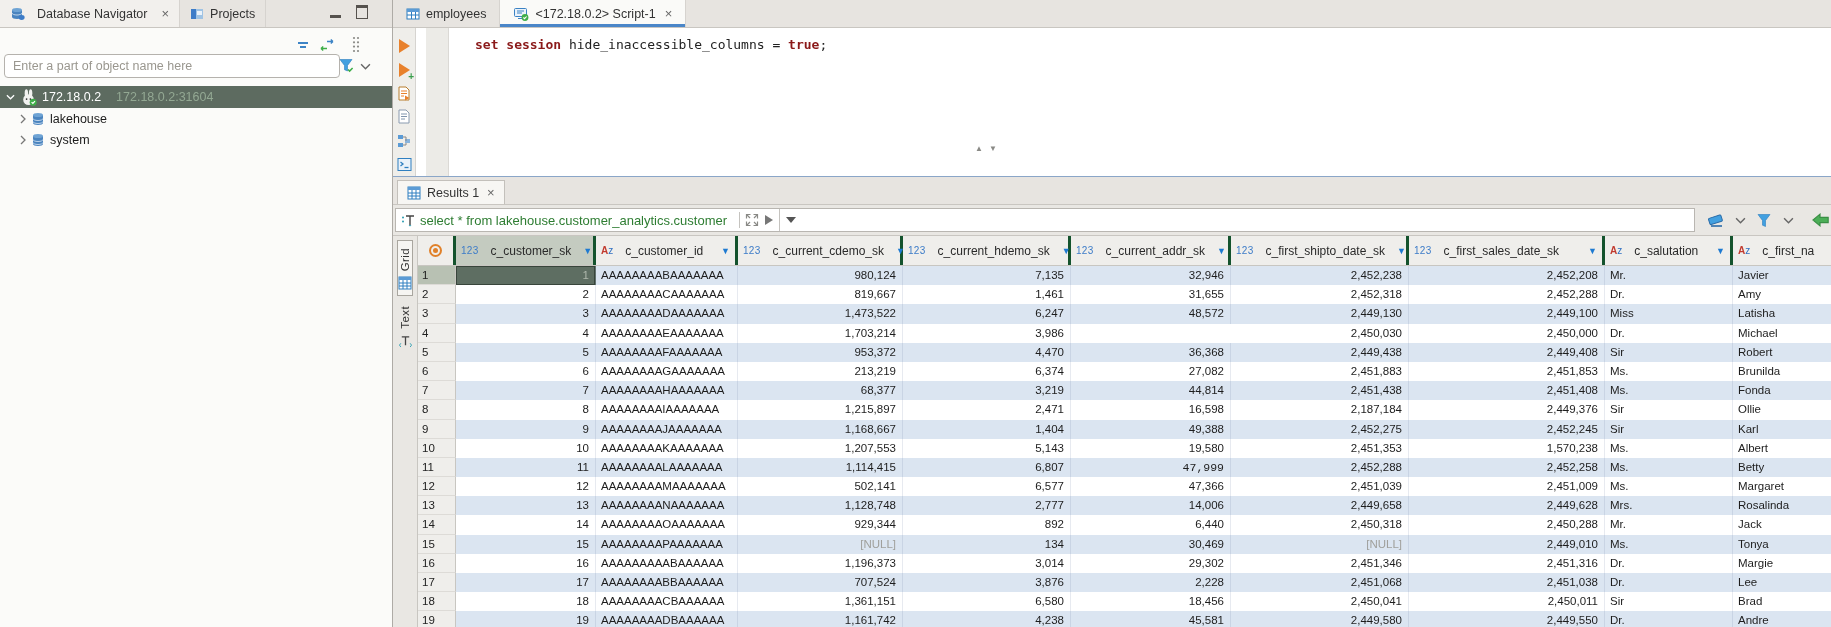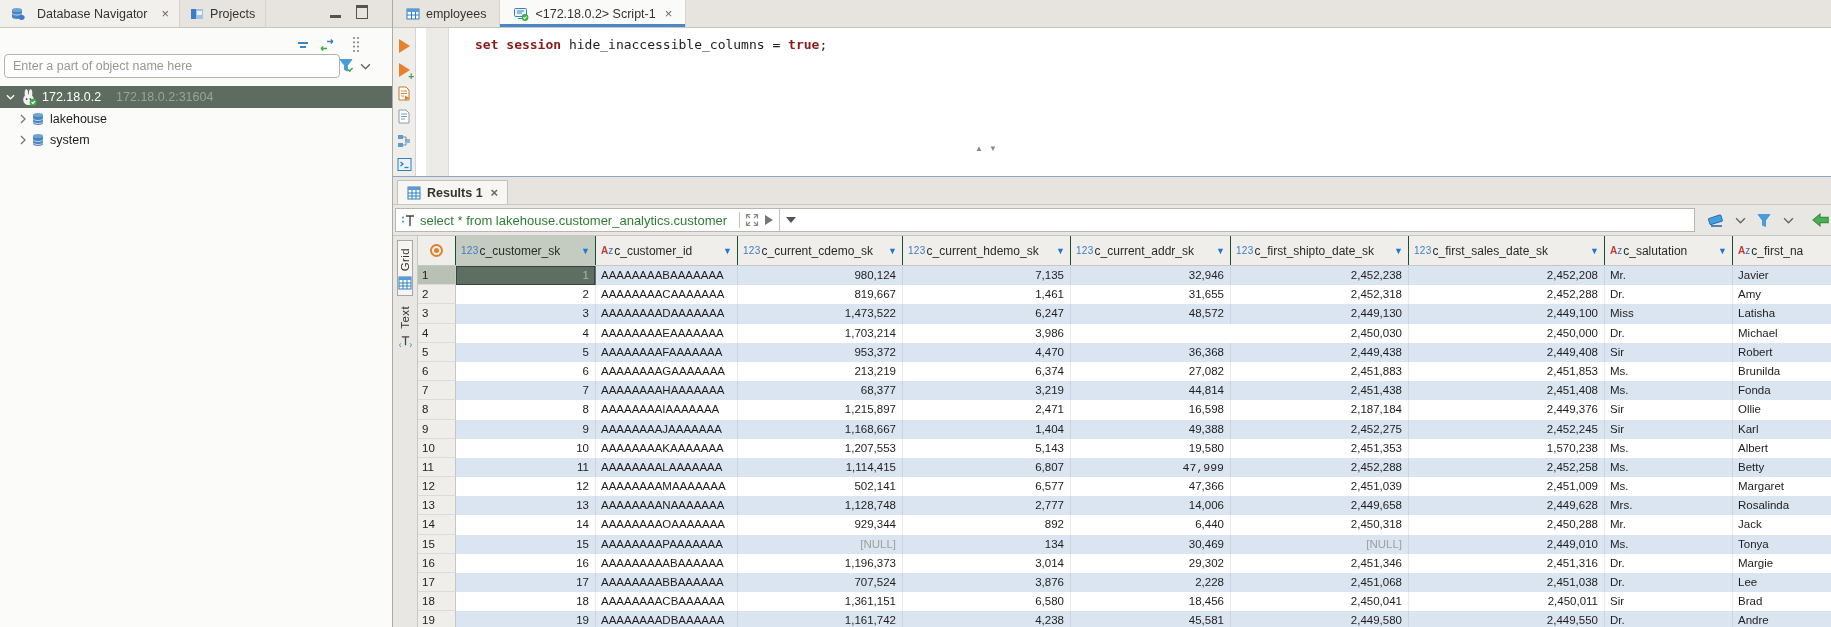--- a/index.html
+++ b/index.html
@@ -45,41 +45,41 @@
   .ecode{flex:1;padding-top:4px;font-family:"DejaVu Sans Mono",monospace;font-size:13px;position:relative;}
   .cline{height:26px;line-height:26px;padding-left:26px;white-space:pre;}
   .cline.hl{background:#e7effa;}
   .tk-kw{color:#8b1a1a;font-weight:bold;}
   .tk-pl{color:#222;}
   .tk-sc{color:#8a7f6e;}
   .tk-tb{color:#96352c;}
   .sash-arrows{position:absolute;left:582px;top:116px;display:flex;gap:6px;color:#8a8a86;font-size:8px;}
   
   #results{position:absolute;left:393px;top:176px;width:1438px;height:451px;background:#eceae6;border-top:1px solid #8aa6c8;box-sizing:border-box;}
-  .rtabs{height:27px;background:#e7e4e0;border-bottom:1px solid #c9c6c1;display:flex;align-items:flex-end;padding-left:4px;font-weight:bold;}
+  .rtabs{height:27px;background:#e7e4e0;border-bottom:1px solid #c9c6c1;display:flex;align-items:flex-end;padding-left:4px;}
   .rtab{display:flex;align-items:center;gap:6px;padding:4px 9px;font-size:12.5px;background:#f7f6f3;
         border:1px solid #c3c0bb;border-bottom:none;color:#333;}
   .rtab .x{color:#666;font-size:13px;margin-left:2px;}
   .fbar{height:30px;display:flex;align-items:center;background:#e9e7e3;border-bottom:1px solid #c9c6c1;padding-left:2px;}
   .finput{width:1300px;height:24px;background:#fff;border:1px solid #b9b6b1;display:flex;align-items:center;padding:0 5px;box-sizing:border-box;}
   .fquery{color:#2e7d32;font-size:13px;margin:0 7px 0 5px;white-space:nowrap;}
   .vr{width:1px;height:16px;background:#c5c3bf;margin:0 5px;}
   .fph{flex:1;font-style:italic;color:#98958f;font-size:13px;margin-left:7px;overflow:hidden;white-space:nowrap;}
   .fapply{width:0;height:0;border-left:8px solid #777;border-top:5px solid transparent;border-bottom:5px solid transparent;margin:0 6px;}
   .fdrop{border-left:1px solid #c5c3bf;padding:0 6px;display:flex;align-items:center;height:100%;}
   .fbicons{display:flex;align-items:center;gap:10px;margin-left:12px;}
   
   .gridwrap{display:flex;height:394px;}
   .vtabs{width:24px;background:#e9e7e3;border-right:1px solid #c8c6c1;display:flex;flex-direction:column;align-items:center;padding-top:3px;}
   .vtab{display:flex;flex-direction:column;align-items:center;padding:7px 0 5px;margin:1px;gap:5px;border:1px solid transparent;}
   .vtab.active{background:#f6f5f2;border-color:#a9a69f;}
   .vlabel{writing-mode:vertical-rl;transform:rotate(180deg);font-size:11.5px;color:#333;letter-spacing:.4px;}
   .grid{flex:1;overflow:hidden;background:#fff;}
   .ghead{display:flex;height:29px;background:#efeeeb;border-bottom:1px solid #c8c6c1;}
-  .gh-cell{display:flex;align-items:center;box-sizing:border-box;padding:0 5px;gap:1px;border-right:1px solid #14532d;
+  .gh-cell{display:flex;align-items:center;box-sizing:border-box;padding:0 5px;gap:12px;border-right:3px solid #14532d;
            font-size:12px;color:#2a2a2a;flex:none;background:#efeeeb;}
   .gh-cell.selcol{background:#c4cbc0;}
   .rownum-h{width:38px;justify-content:center;}
   .b123{color:#3d7cc8;font-size:10px;letter-spacing:.3px;}
   .az{font-size:10px;}
   .az b{color:#c13b2f;font-weight:bold;}
   .az i{color:#2f6fc1;font-style:normal;}
   .arr{margin-left:auto;color:#1e7ad1;font-size:9px;}
   .rec-icon{width:9px;height:9px;border:2px solid #e0812a;border-radius:50%;position:relative;}
   .rec-icon::after{content:"";position:absolute;left:2px;top:2px;width:5px;height:5px;background:#e0812a;border-radius:50%;}

